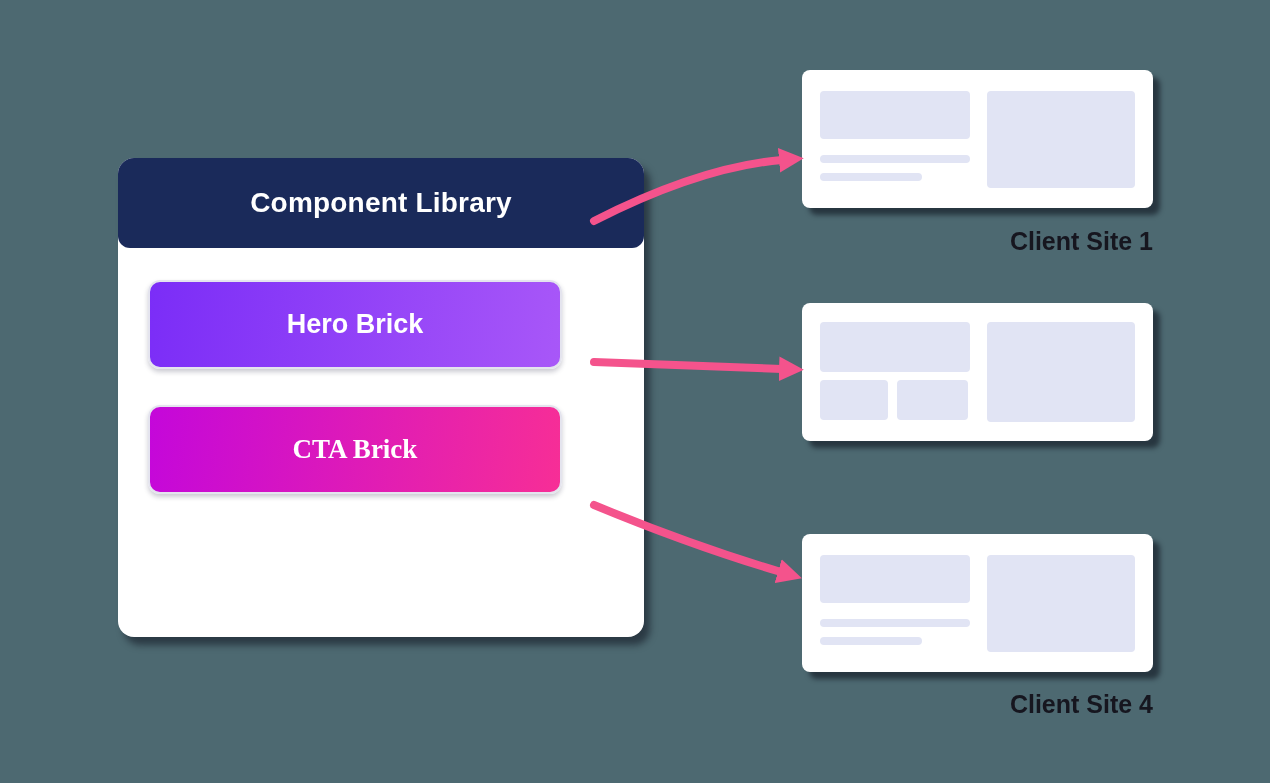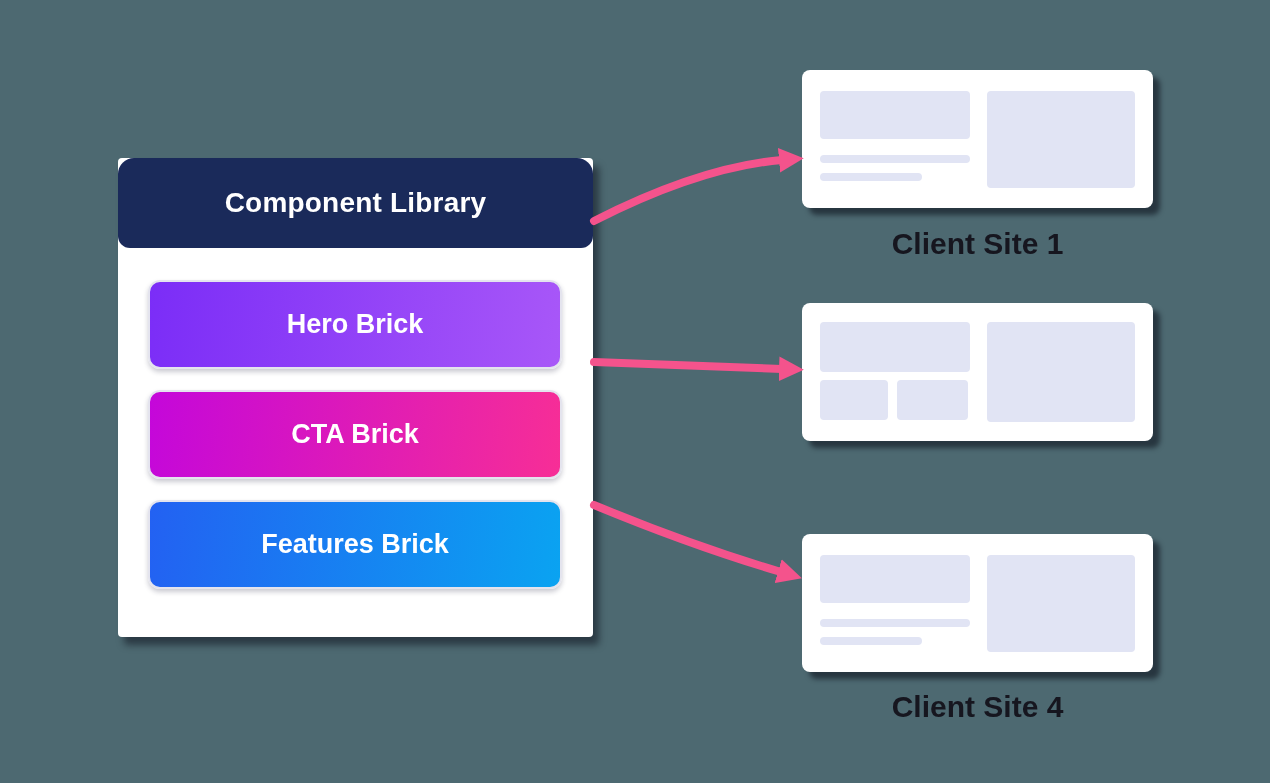--- a/index.html
+++ b/index.html
@@ -12,47 +12,47 @@
   .stage {
     position:relative;
     width:1270px; height:783px;
     background:#4d6971;
     overflow:hidden;
   }
 
   
   .library-panel {
     position:absolute; left:118px; top:158px;
-    width:475px; height:479px;
+    width:526px; height:479px;
     background:#ffffff;
-    border-radius:4px;
+    border-radius:16px;
     box-shadow:6px 8px 7px rgba(10,12,24,0.50);
   }
   .library-header {
     position:absolute; left:0; top:0; width:100%; height:90px;
     background:#1a2a5a;
     border-radius:16px 16px 12px 12px;
     display:flex; align-items:center; justify-content:center;
   }
   .library-title {
     color:#ffffff; font-size:28px; font-weight:bold; letter-spacing:0.2px;
   }
   .brick-stack {
     position:absolute; left:30px; top:122px; width:414px;
-    display:flex; flex-direction:column; gap:21px;
+    display:flex; flex-direction:column; gap:36px;
   }
   .brick {
     height:89px; border-radius:12px;
     border:2px solid #e4e4ee;
     display:flex; align-items:center; justify-content:center;
     color:#ffffff; font-size:27px; font-weight:bold;
     box-shadow:0 3px 5px rgba(20,20,50,0.22);
   }
   .brick-hero     { background:linear-gradient(97deg, #7b2df7 0%, #a857f8 100%); }
-  .brick-cta      { background:linear-gradient(97deg, #c407da 0%, #f72e96 100%); }
+  .brick-cta      { background:linear-gradient(97deg, #c407da 0%, #f72e96 100%);font-family:Liberation Serif, serif; }
   .brick-features { background:linear-gradient(97deg, #2361f2 0%, #0aa3f1 100%); }
 
   
   .client-card {
     position:absolute; left:802px;
     width:351px; height:138px;
     background:#ffffff;
     border-radius:8px;
     box-shadow:7px 7px 5px rgba(10,12,24,0.55);
     padding:21px 18px 20px 18px;
@@ -72,22 +72,22 @@
   .wf-bar.short { width:102px; margin-bottom:0; }
   .wf-row   { display:flex; gap:9px; }
   .wf-small { height:40px; }
   .wf-small.a { width:68px; }
   .wf-small.b { width:71px; }
   .wf-media { width:148px; height:97px; }
   .card-2 .wf-media { height:100px; }
 
   .client-label {
     position:absolute; left:802px; width:351px;
-    text-align:center;
-    color:#16161f; font-size:30px; font-weight:bold;
+    text-align:right;
+    color:#16161f; font-size:25px; font-weight:bold;
   }
   .label-1 { top:227px; }
   .label-2 { top:459px; }
   .label-3 { top:690px; }
 
   
   .arrows-svg {
     position:absolute; left:0; top:0; width:1270px; height:783px;
     pointer-events:none;
   }
@@ -100,23 +100,20 @@
   <div class="library-panel">
     <div class="library-header">
       <span class="library-title">Component Library</span>
     </div>
     <div class="brick-stack">
       <div class="brick brick-hero">
         <span>Hero Brick</span>
       </div>
       <div class="brick brick-cta">
         <span>CTA Brick</span>
-      </div>
-      <div class="brick brick-features">
-        <span>Features Brick</span>
       </div>
     </div>
   </div>
 
   <div class="client-card card-1">
     <div class="wf-left">
       <div class="wf-block"></div>
       <div class="wf-bar"></div>
       <div class="wf-bar short"></div>
     </div>

